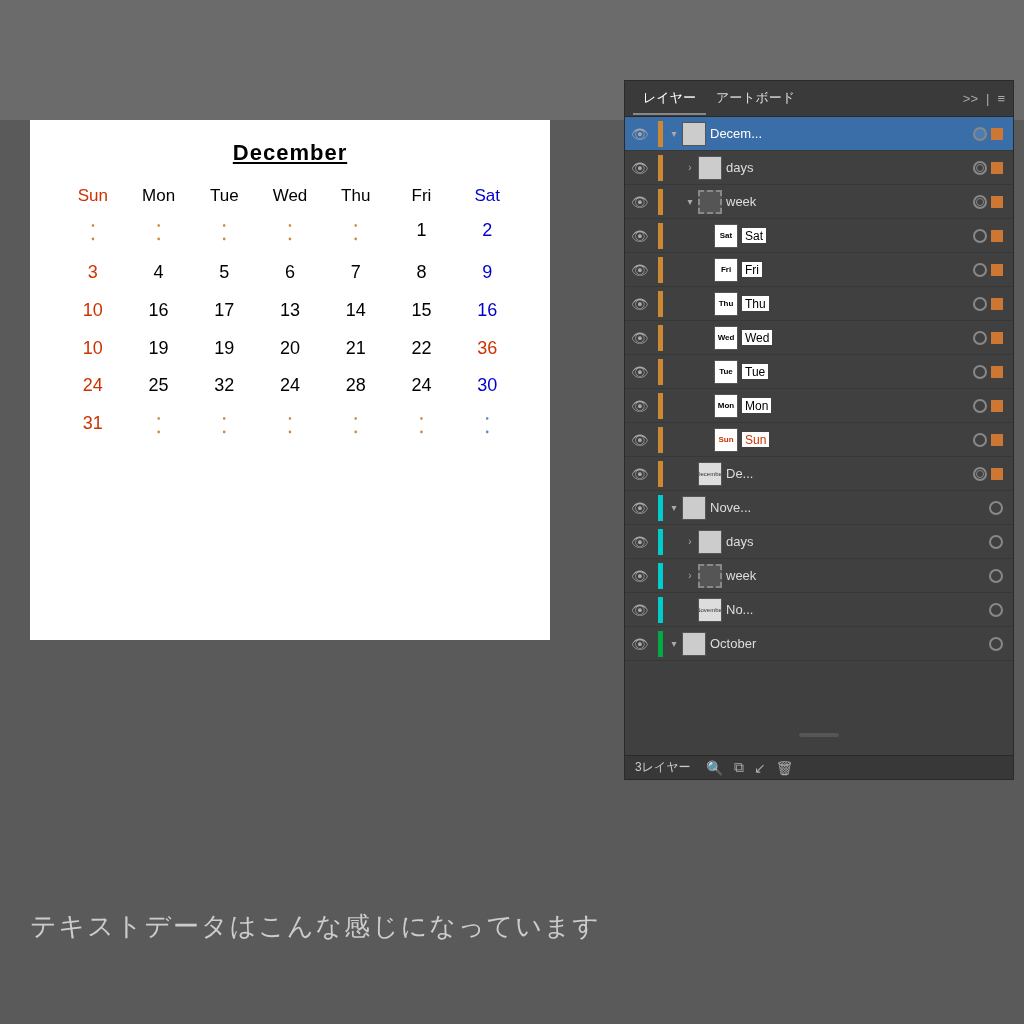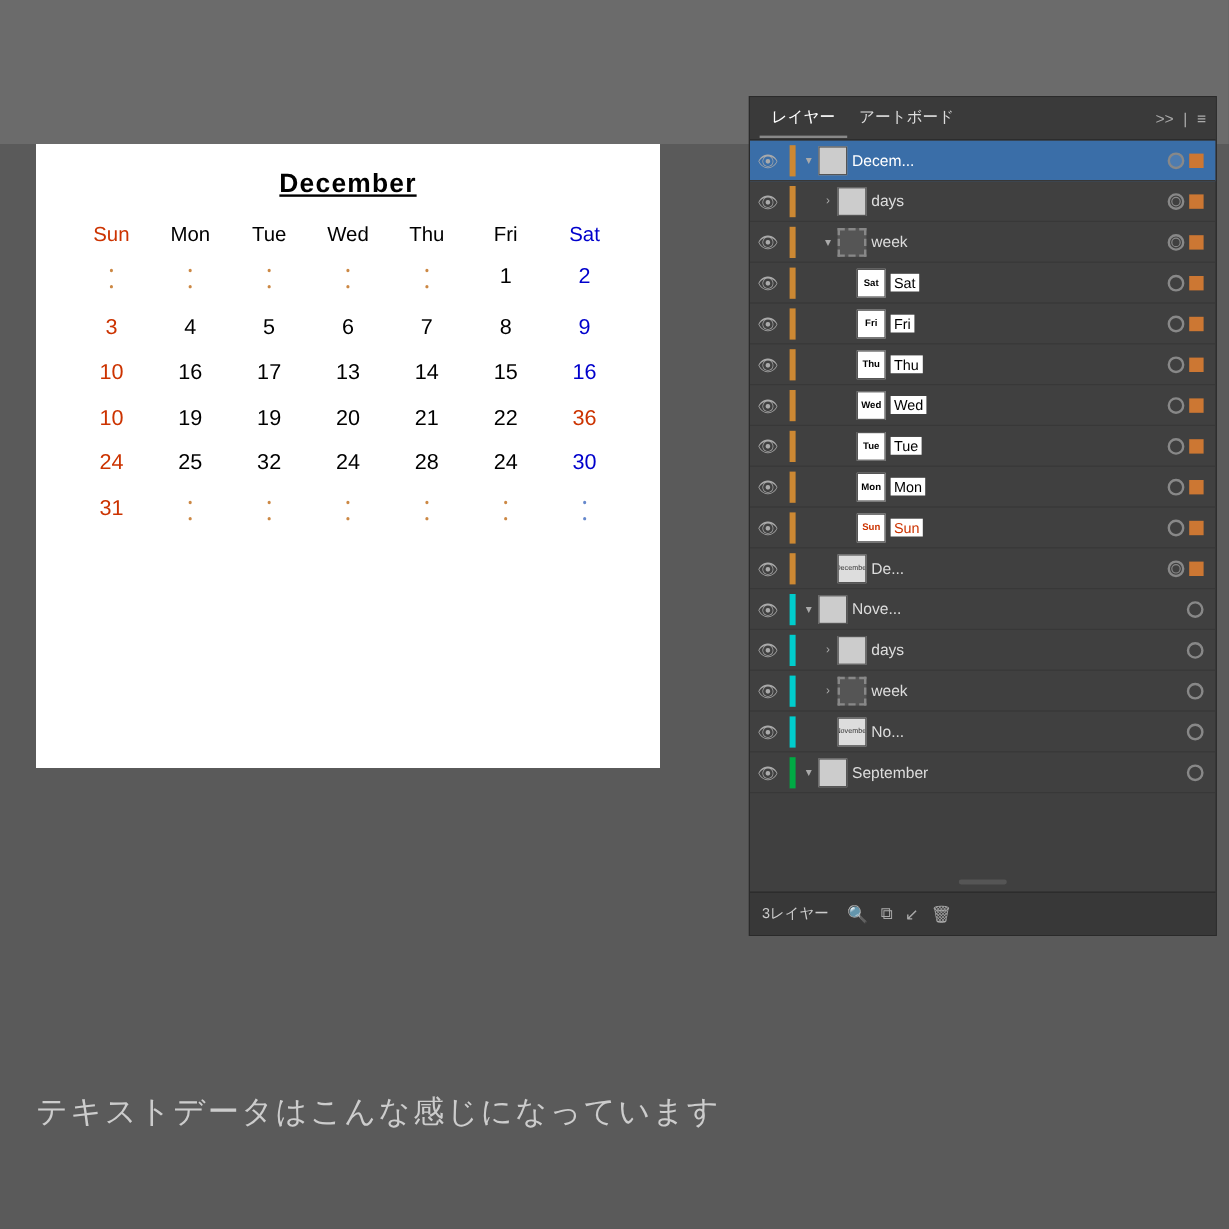--- a/index.html
+++ b/index.html
@@ -198,21 +198,21 @@
     }
     .layer-square {
       width: 12px;
       height: 12px;
       background: #cc7733;
       margin-right: 4px;
       flex-shrink: 0;
     }
 
     .layers-footer {
-      height: 36px;
+      height: 24px;
       background: #383838;
       border-top: 1px solid #2a2a2a;
       display: flex;
       align-items: center;
       padding: 0 10px;
       gap: 10px;
     }
 
     .footer-label {
       color: #ccc;
@@ -551,21 +551,21 @@
         <div class="grid-thumb-cell"></div>
           <div class="grid-thumb-cell" style="background:#ccc"></div>
           <div class="grid-thumb-cell"></div>
         <div class="grid-thumb-cell" style="background:#ccc"></div>
           <div class="grid-thumb-cell"></div>
           <div class="grid-thumb-cell" style="background:#ccc"></div>
         <div class="grid-thumb-cell"></div>
           <div class="grid-thumb-cell" style="background:#ccc"></div>
           <div class="grid-thumb-cell"></div>
       </div>
-      <div class="layer-name">September</div>
+      <div class="layer-name">October</div>
       <div style="width:14px;height:14px;border-radius:50%;border:2px solid #888;margin-right:4px;flex-shrink:0;"></div>
     </div>
 
   </div>
 
   <div class="layers-footer">
     <span class="footer-label">3レイヤー</span>
     <span class="footer-icon">🔍</span>
     <span class="footer-icon">⧉</span>
     <span class="footer-icon">↙</span>

